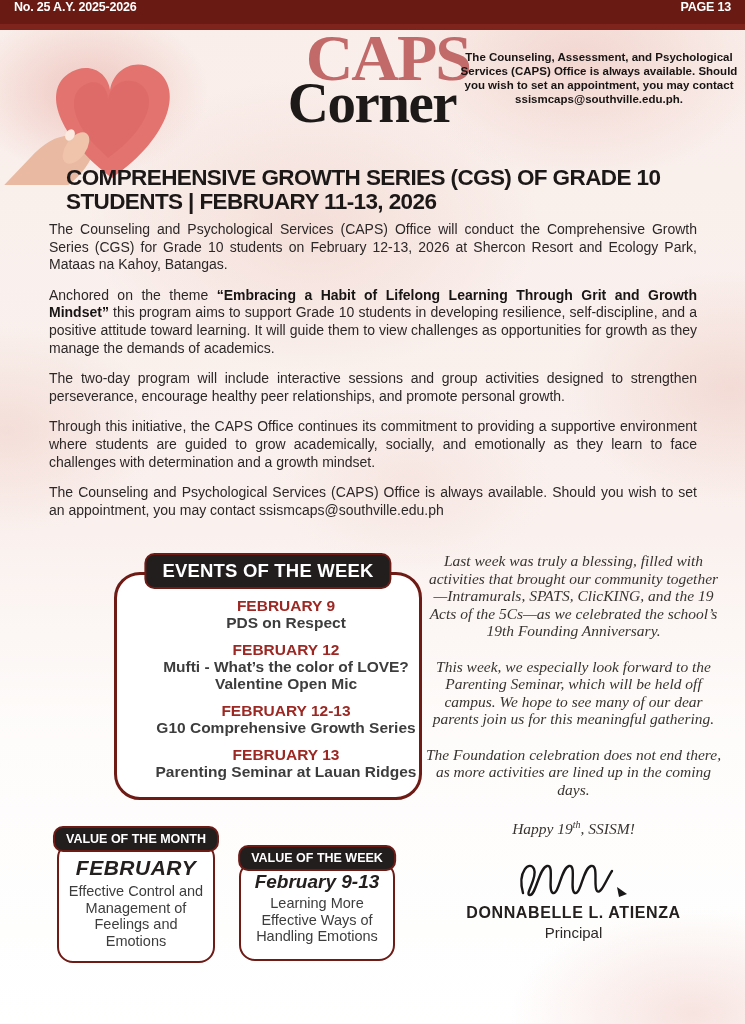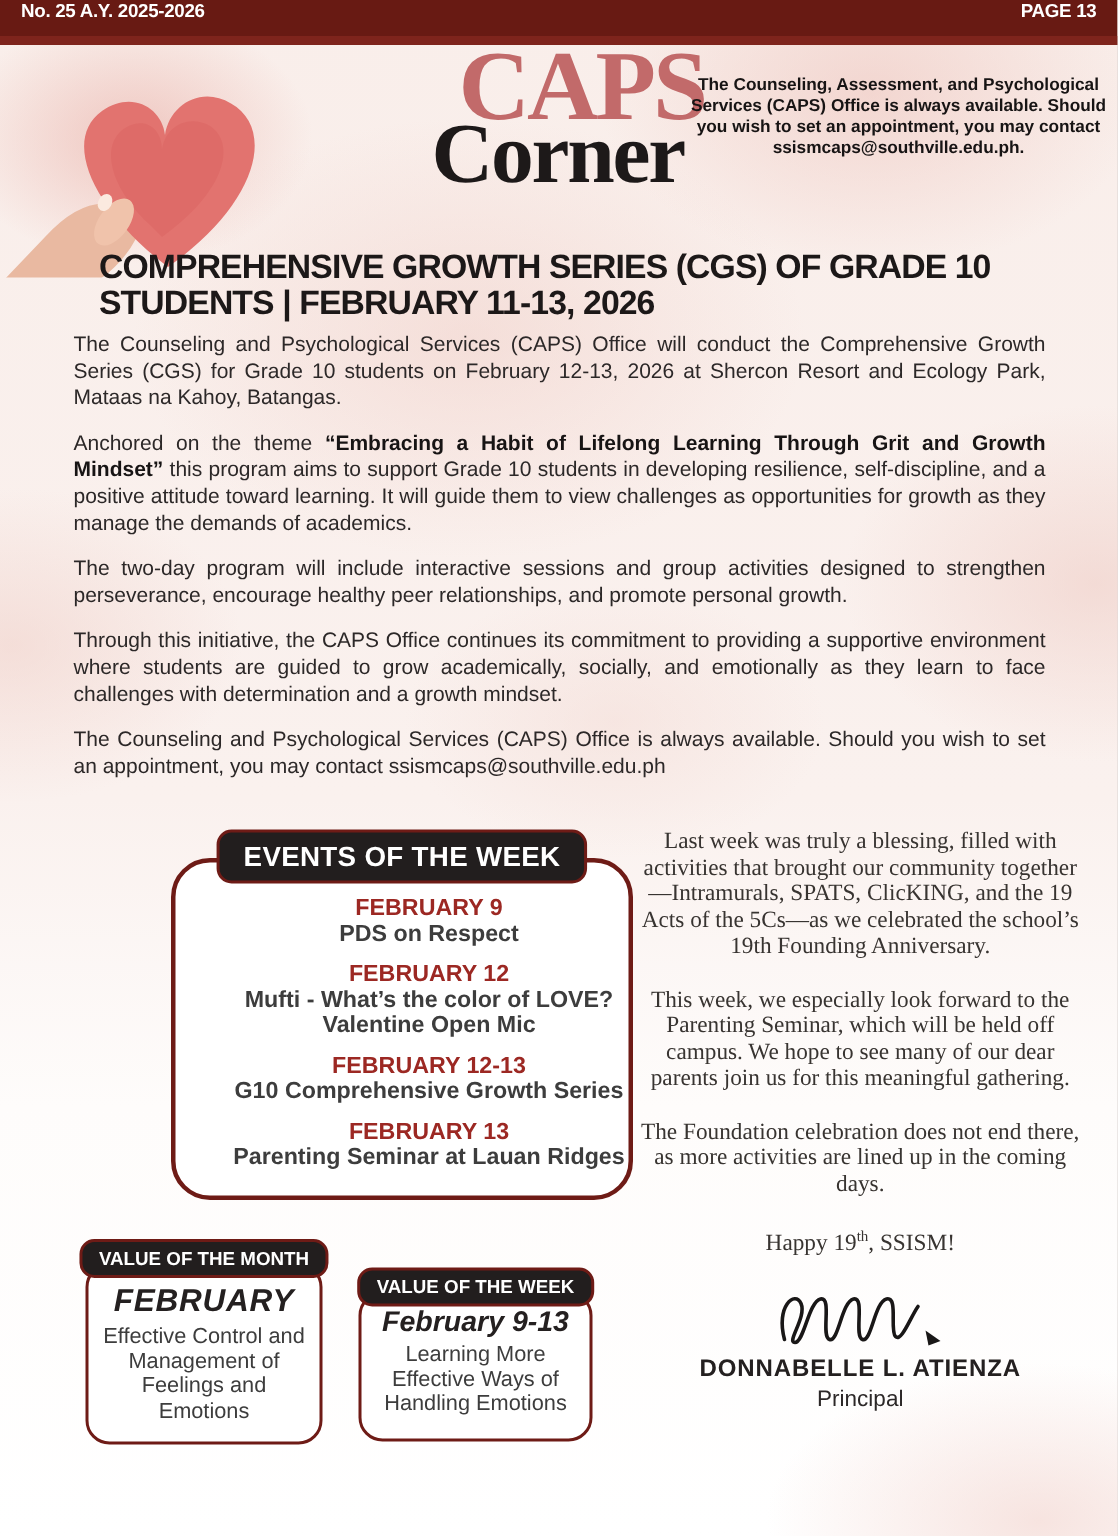--- a/index.html
+++ b/index.html
@@ -55,21 +55,21 @@
   }
   .events-box .pill { top:-22px; font-size:18.5px; padding:5px 16px; letter-spacing:.2px; }
   .events-list { padding-top:22px; text-align:center;padding-left:36px; }
   .event { margin-bottom:10px; }
   .event .date { font-size:15.5px; font-weight:700; color:#9c2823; line-height:17px; }
   .event .desc { font-size:15.5px; font-weight:700; color:#3d3d3d; line-height:17px; white-space:pre-line; }
   
   .principal { position:absolute; left:425px; top:552px; width:297px; text-align:center; }
   .principal p {
     font-family:"Liberation Serif", serif; font-size:15.5px; line-height:17.5px;
-    color:#383431; margin-bottom:18px;
+    color:#383431; margin-bottom:18px;font-style:italic;
   }
   .principal sup { font-size:10px; }
   .sig-scribble { margin:8px auto 0; display:block; }
   .sig-name { font-size:16px; font-weight:700; letter-spacing:.6px; color:#242020; margin-top:2px; }
   .sig-role { font-size:15px; color:#2c2828; margin-top:2px; }
   
   .value-box { position:absolute; background:#fff; border:2.5px solid #6e1b16; border-radius:16px; text-align:center; }
   .value-box .pill { top:-18px; font-size:12.5px; padding:4px 11px; }
   .value-month { left:57px;  top:842px; width:158px; height:121px; padding:12px 6px 0; }
   .value-week  { left:239px; top:861px; width:156px; height:100px; padding:8px 4px 0; }

